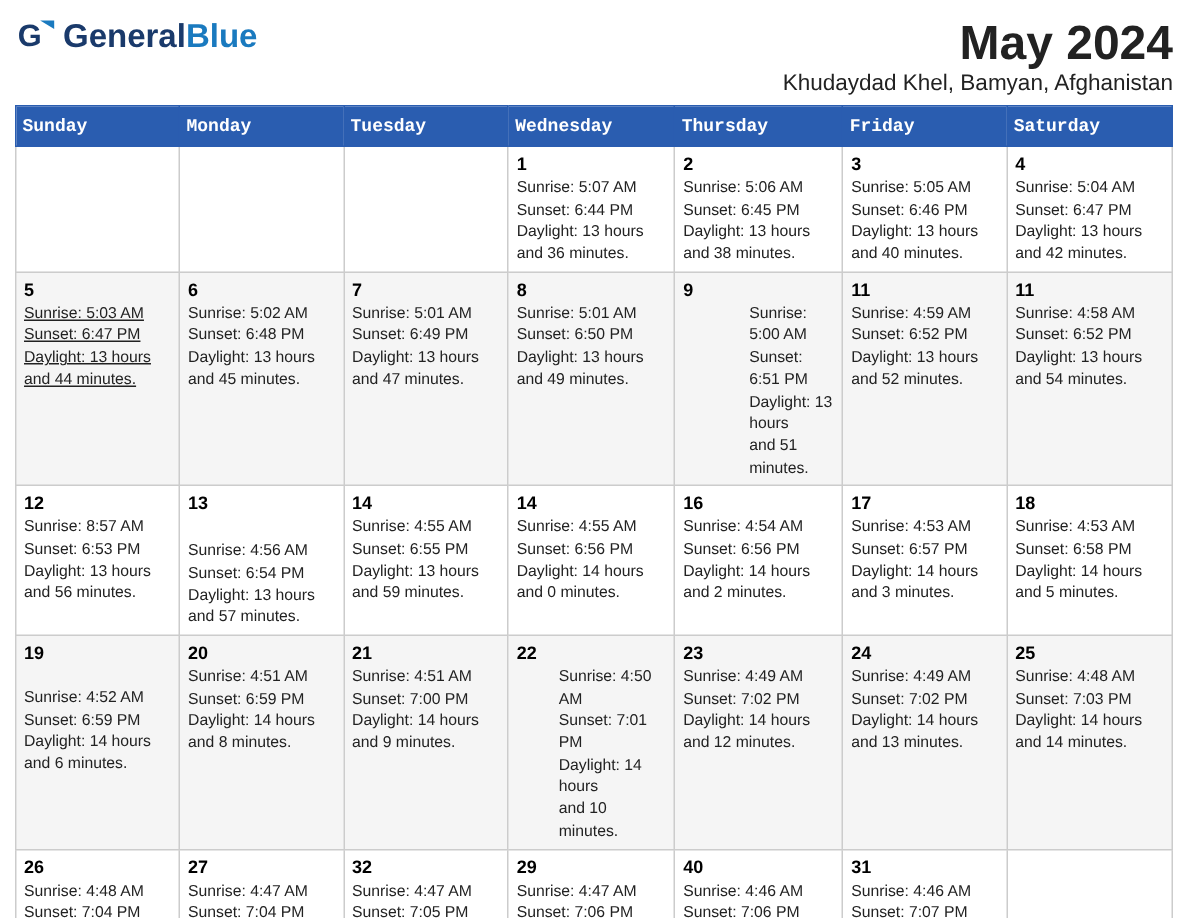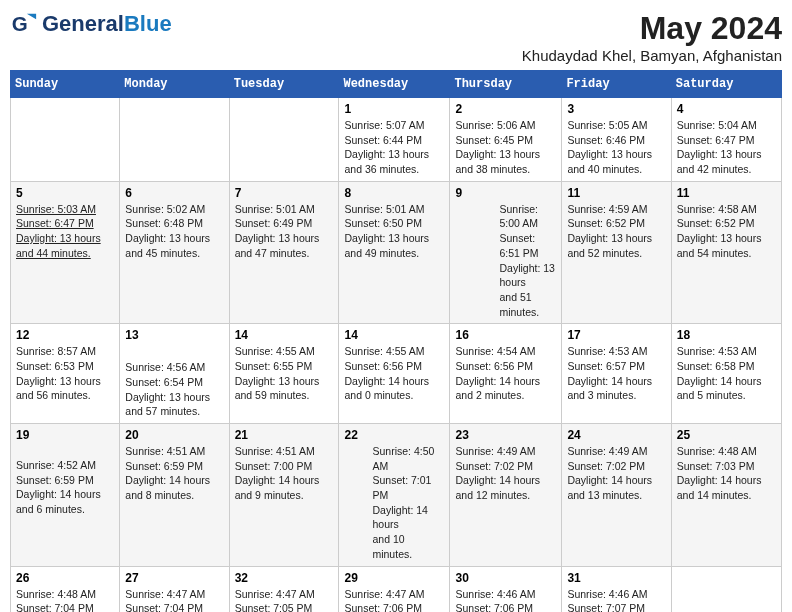--- a/index.html
+++ b/index.html
@@ -326,21 +326,21 @@
 and 18 minutes.</div>
         </td>
         <td>
           <div class="day-num">29</div>
           <div class="day-info" style="white-space: pre-line;">Sunrise: 4:47 AM
 Sunset: 7:06 PM
 Daylight: 14 hours
 and 19 minutes.</div>
         </td>
         <td>
-          <div class="day-num">30</div>
+          <div class="day-num">40</div>
           <div class="day-info" style="white-space: pre-line;">Sunrise: 4:46 AM
 Sunset: 7:06 PM
 Daylight: 14 hours
 and 20 minutes.</div>
         </td>
         <td>
           <div class="day-num">31</div>
           <div class="day-info" style="white-space: pre-line;">Sunrise: 4:46 AM
 Sunset: 7:07 PM
 Daylight: 14 hours

